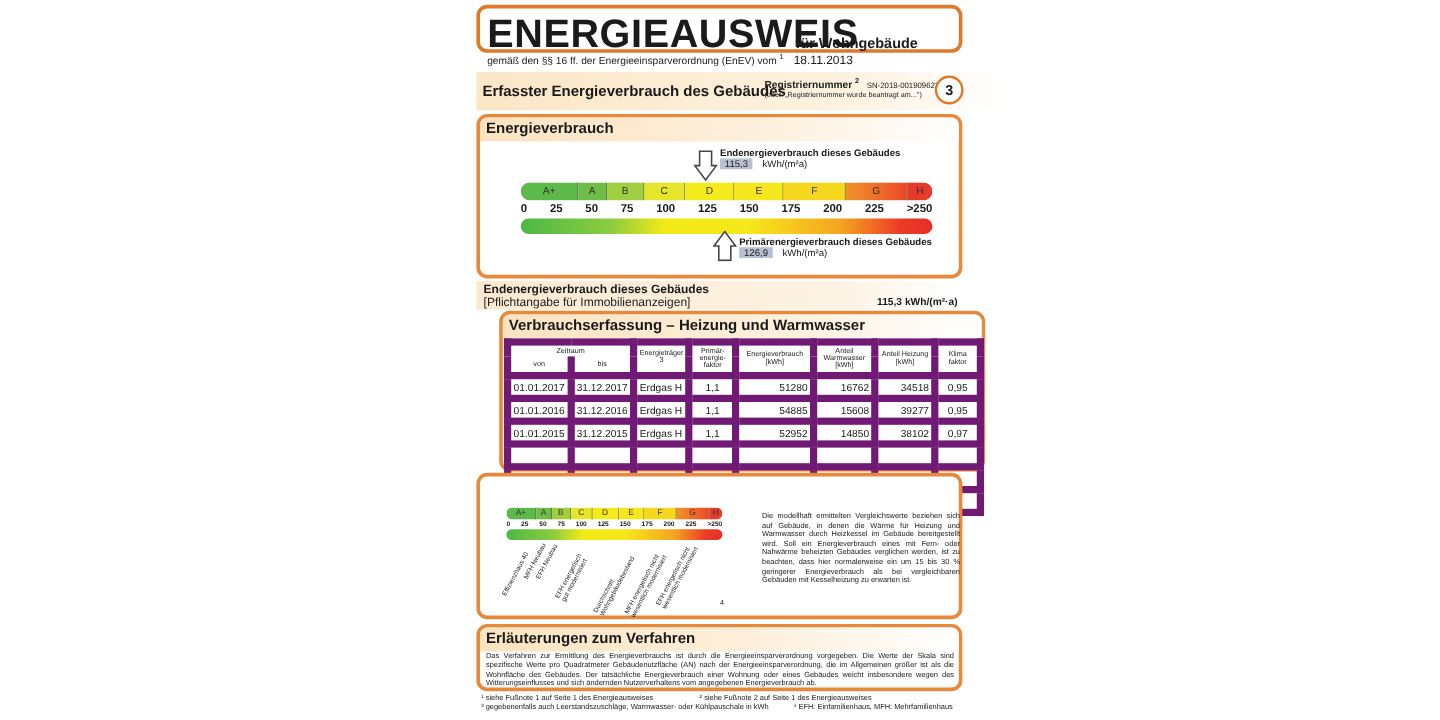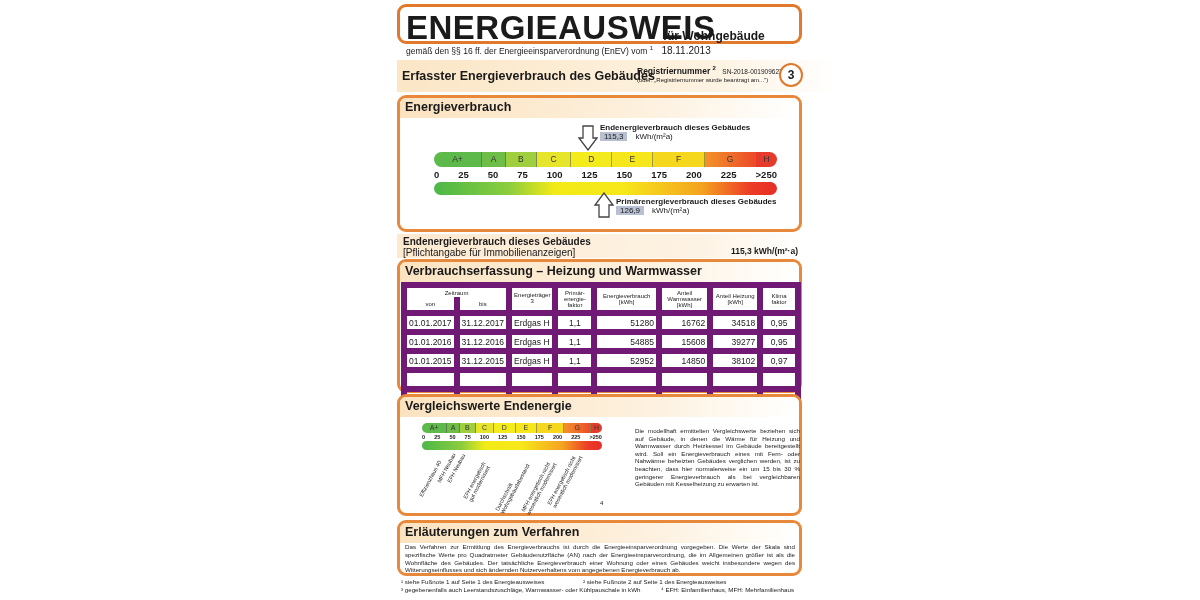--- a/index.html
+++ b/index.html
@@ -33,21 +33,21 @@
   .scale-bot { height:13px; border-radius:7px; background:linear-gradient(to right,#4cb748 0%,#8ccd3e 22%,#f2ea16 35%,#f6e81a 55%,#f4a320 78%,#ec3d27 92%,#e62e26 100%); }
   .arrow-label { position:absolute; font-size:8px; font-weight:bold; }
   .value-box { display:inline-block; background:#b8c0d2; padding:0 4px; font-weight:normal; font-size:8px; }
   .unit { font-weight:normal; font-size:8px; margin-left:8px; }
 
   .end-band { position:absolute; left:2px; top:234px; width:405px; height:24px; background:linear-gradient(to right,#fde9cf,#fdf3e4 75%,#fff); }
   .end-title { position:absolute; left:6px; top:2px; font-size:10px; font-weight:bold; }
   .end-sub { position:absolute; left:6px; top:13px; font-size:10px; }
   .end-val { position:absolute; right:4px; top:12px; font-size:8.5px; font-weight:bold; }
 
-  .vb-box { top:259px; height:134px; }
+  .vb-box { top:259px; height:134px;margin-left:19px; }
   table.vb { position:absolute; left:1px; top:20px; width:400px; border-collapse:collapse; font-size:8.5px; }
   table.vb td, table.vb th { border:6px solid #701a75; padding:0 2px; height:13px; }
   table.vb th { font-weight:normal; font-size:6px; text-align:center; vertical-align:middle; }
   table.vb td.num { text-align:right; }
   table.vb td.c { text-align:center; }
 
   .vw-box { top:394px; height:122px; }
   .mini-scale { position:absolute; left:22px; top:26px; width:180px; }
   .mini-scale .scale-top { height:10px; border-radius:5px; }
   .mini-scale .seg { font-size:7px; line-height:10px; }
@@ -226,23 +226,20 @@
             <td></td>
             <td></td>
             <td></td>
             <td></td>
           </tr>
     </tbody>
       </table>
   </div>
 
   <div class="box vw-box">
-    <div class="sec-head">
-        <div class="sec-title">Vergleichswerte Endenergie</div>
-      </div>
     <div class="scale mini-scale">
       <div class="scale-top">
         <div class="seg" style="width:14%;background:#5cb94a">A+</div>
         <div class="seg" style="width:7%;background:#6dbd48">A</div>
         <div class="seg" style="width:9%;background:#9fcf3e">B</div>
         <div class="seg" style="width:10%;background:#e6e52a">C</div>
         <div class="seg" style="width:12%;background:#f4eb1c">D</div>
         <div class="seg" style="width:12%;background:#f6e61c">E</div>
         <div class="seg" style="width:15%;background:#f5d81e">F</div>
         <div class="seg" style="width:15%;background:linear-gradient(to right,#f2932a,#ec4a29)">G</div>

